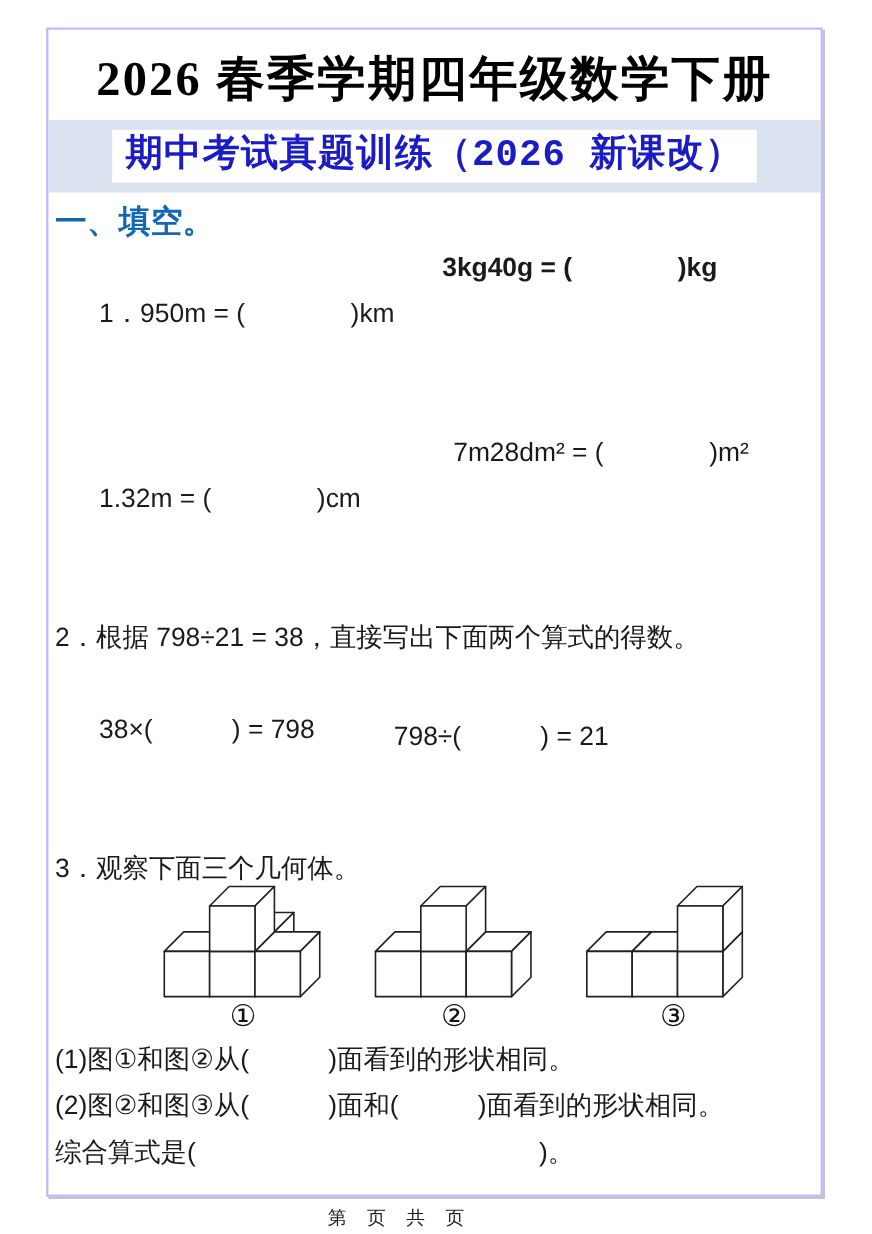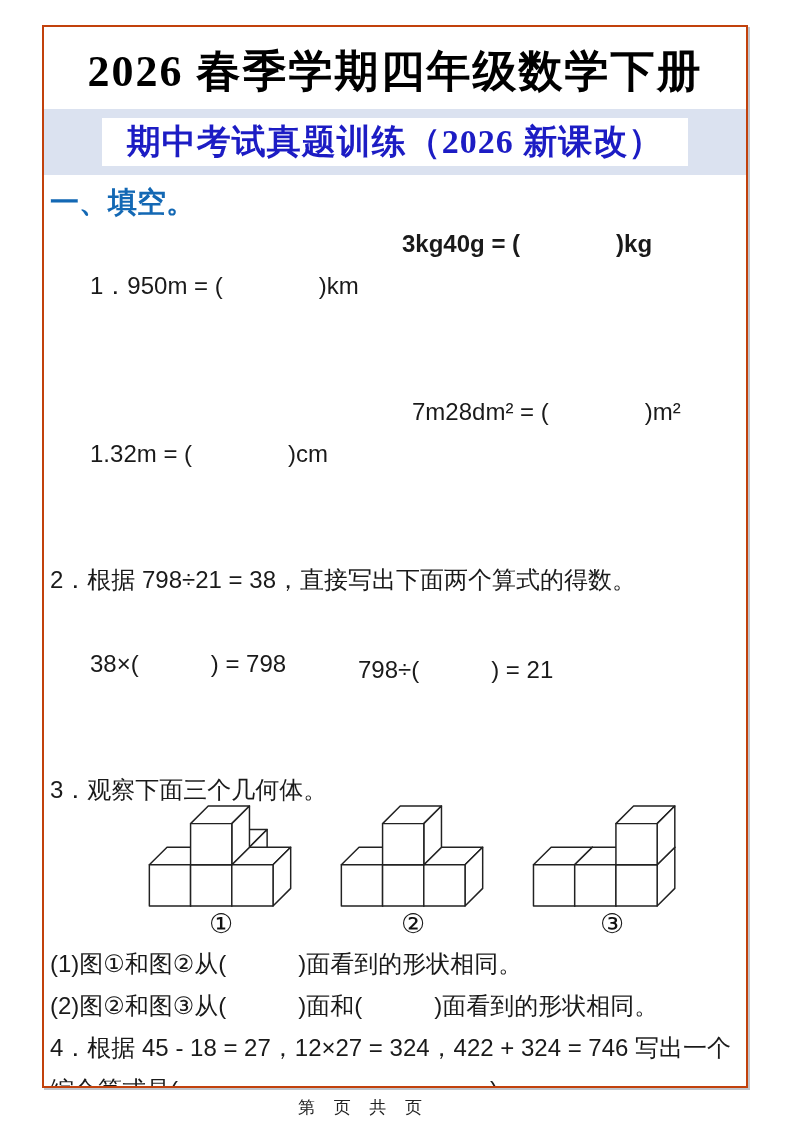--- a/index.html
+++ b/index.html
@@ -6,21 +6,21 @@
     margin: 0; padding: 0;
     width: 793px; height: 1122px;
     background: #ffffff;
     font-family: "Liberation Sans", "DejaVu Sans", sans-serif;
     overflow: hidden;
   }
   .sheet {
     position: absolute;
     left: 42px; top: 25px;
     width: 706px; height: 1063px;
-    border: 2px solid #c2410c;
+    border: 2px solid #c4b5fd;
     box-shadow: 2px 2px 0 rgba(140,150,160,0.55);
     background: #ffffff;
     box-sizing: border-box;
     overflow: hidden;
   }
   .title {
     margin-top: 16px;
     text-align: center;
     font-family: "Liberation Serif", "DejaVu Serif", serif;
     font-weight: bold;
@@ -35,21 +35,21 @@
     background: #dbe2f0;
     padding: 9px 0;
   }
   .subtitle-box {
     margin: 0 auto;
     width: 586px;
     background: #ffffff;
     text-align: center;
   }
   .subtitle-text {
-    font-family: Liberation Serif, serif;
+    font-family: Liberation Mono, monospace;
     font-weight: bold;
     font-size: 34px;
     line-height: 48px;
     color: #1c1cc4;
     letter-spacing: 1px;
     white-space: nowrap;
   }
   .section-heading {
     margin: 10px 0 0 6px;
     color: #1368b4;
@@ -188,19 +188,18 @@
           <polygon points="126,21 144,3 144,45 126,63"></polygon>
           <polygon points="84,21 126,21 126,63 84,63"></polygon>
         </svg>
         <div class="figure-label">③</div>
       </div>
 
     </div>
 
     <div class="line">(1)图①和图②从(　　　)面看到的形状相同。</div>
     <div class="line">(2)图②和图③从(　　　)面和(　　　)面看到的形状相同。</div>
-    <div class="line">4．根据 45 - 18 = 27，12×27 = 324，422 + 324 = 746 写出一个</div>
     <div class="line">综合算式是(　　　　　　　　　　　　　)。</div>
 
   </div>
 </div>
 
 <div class="footer">第 页 共 页</div>
 
 </body></html>

